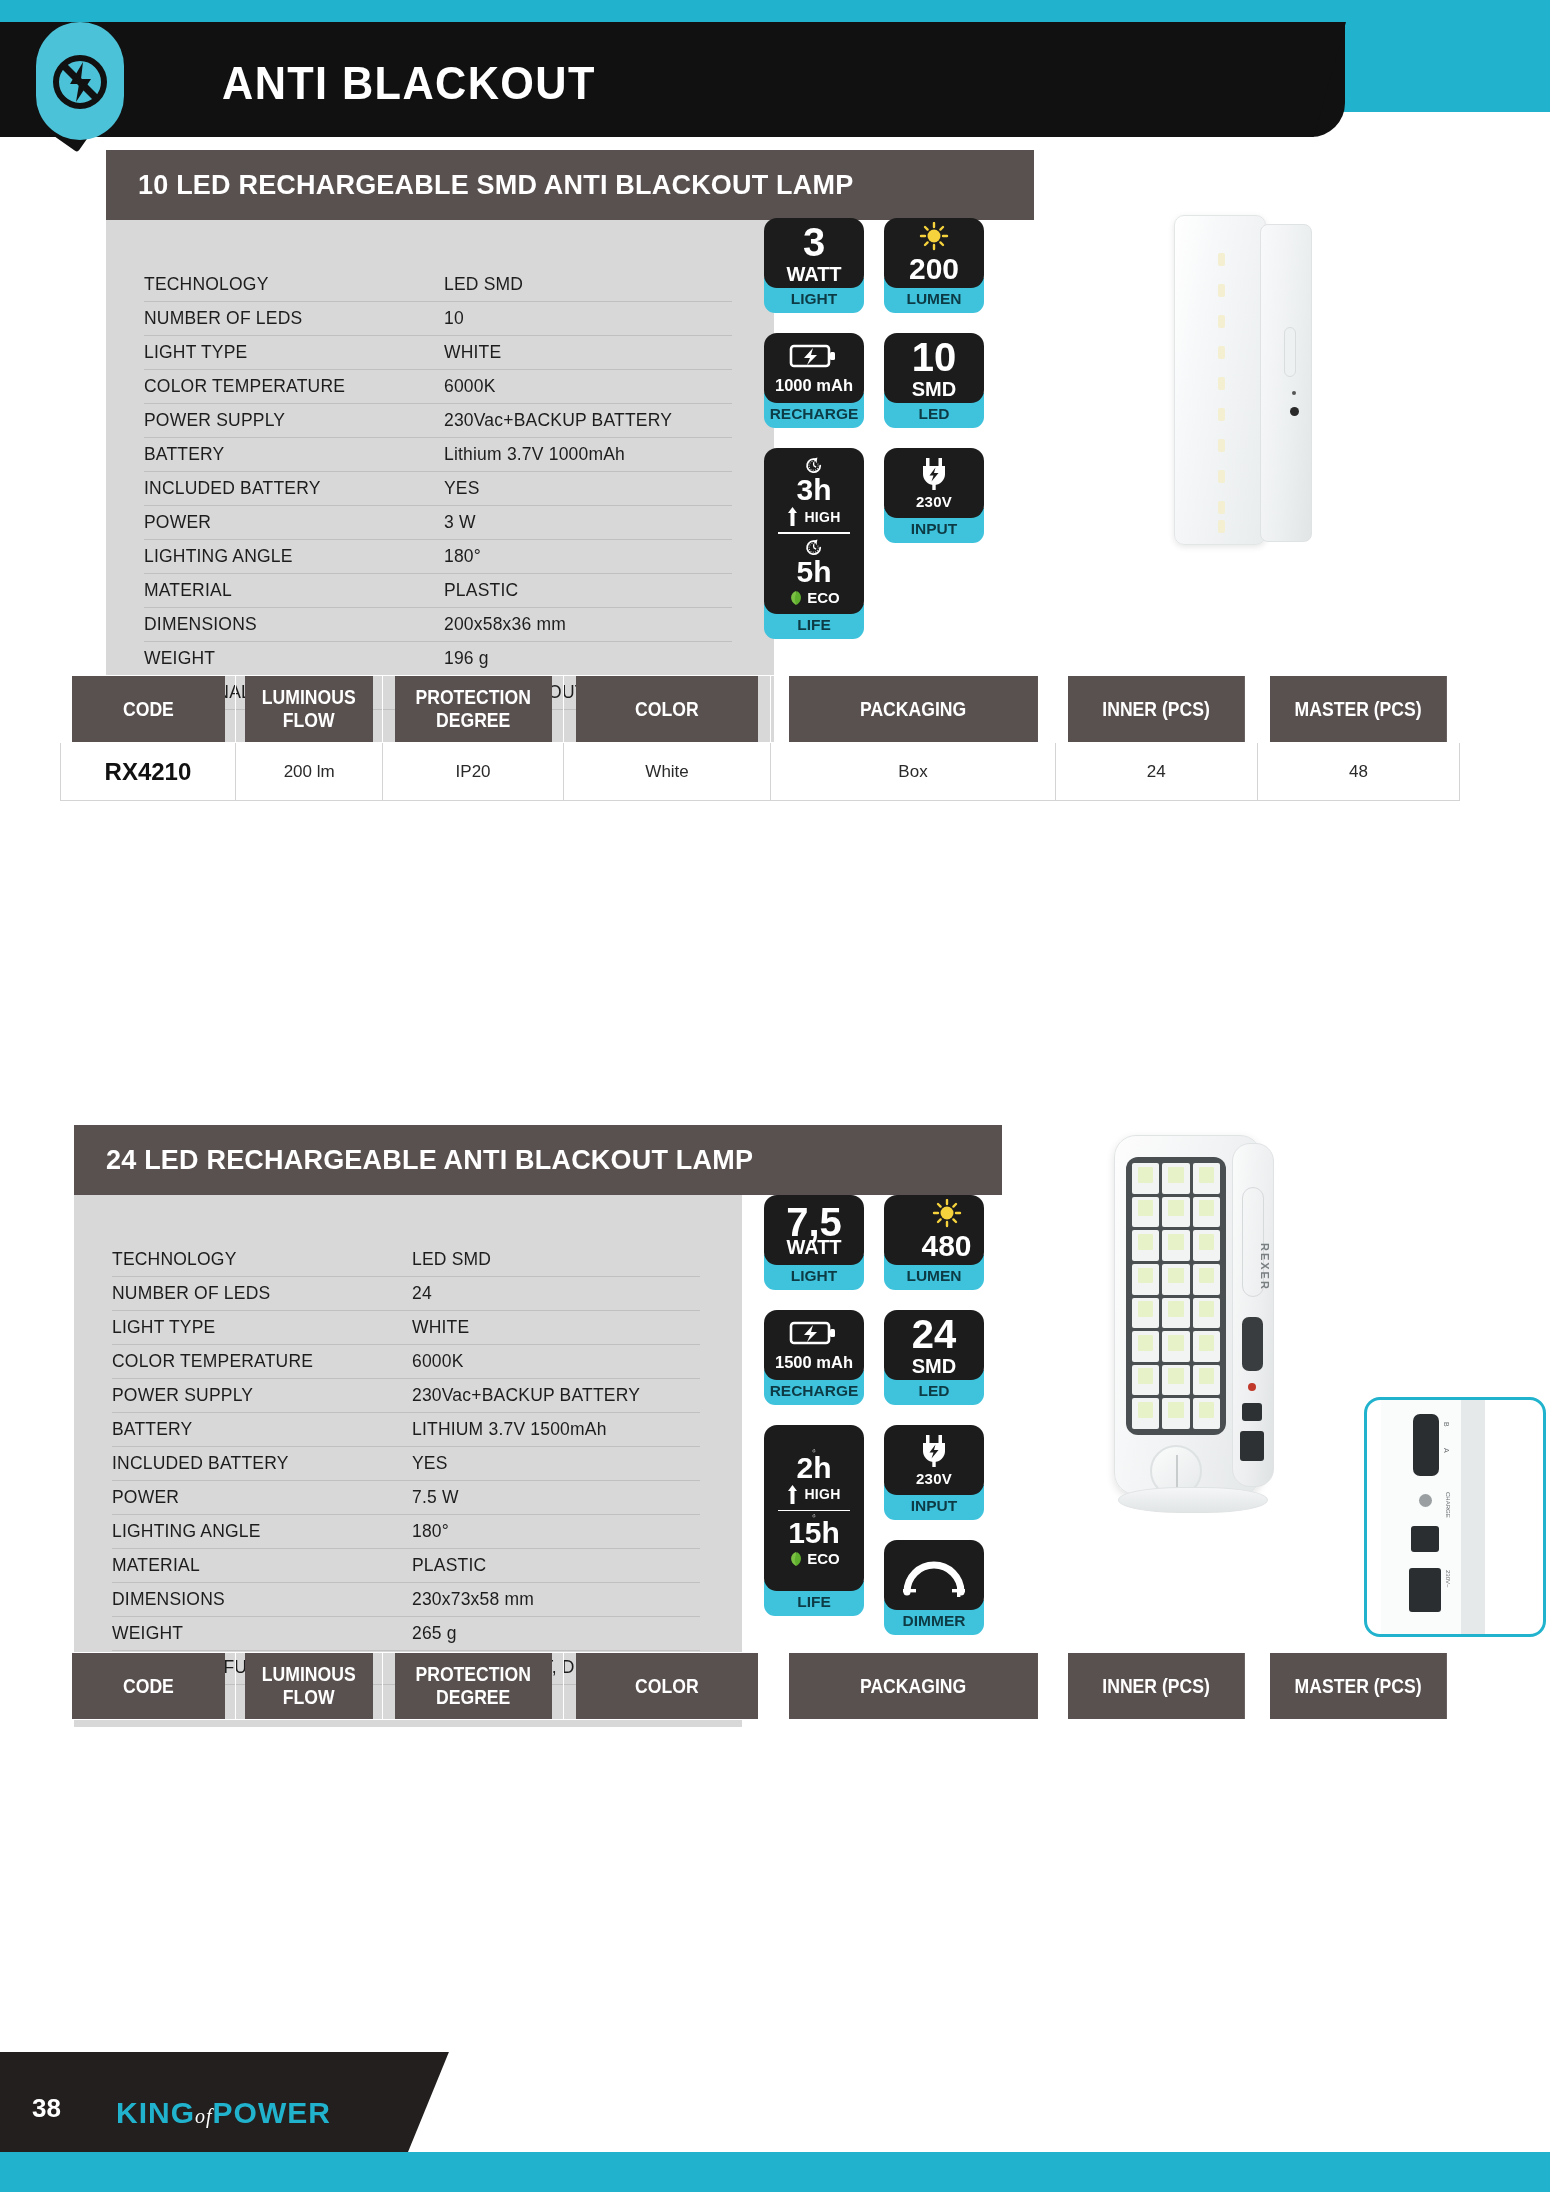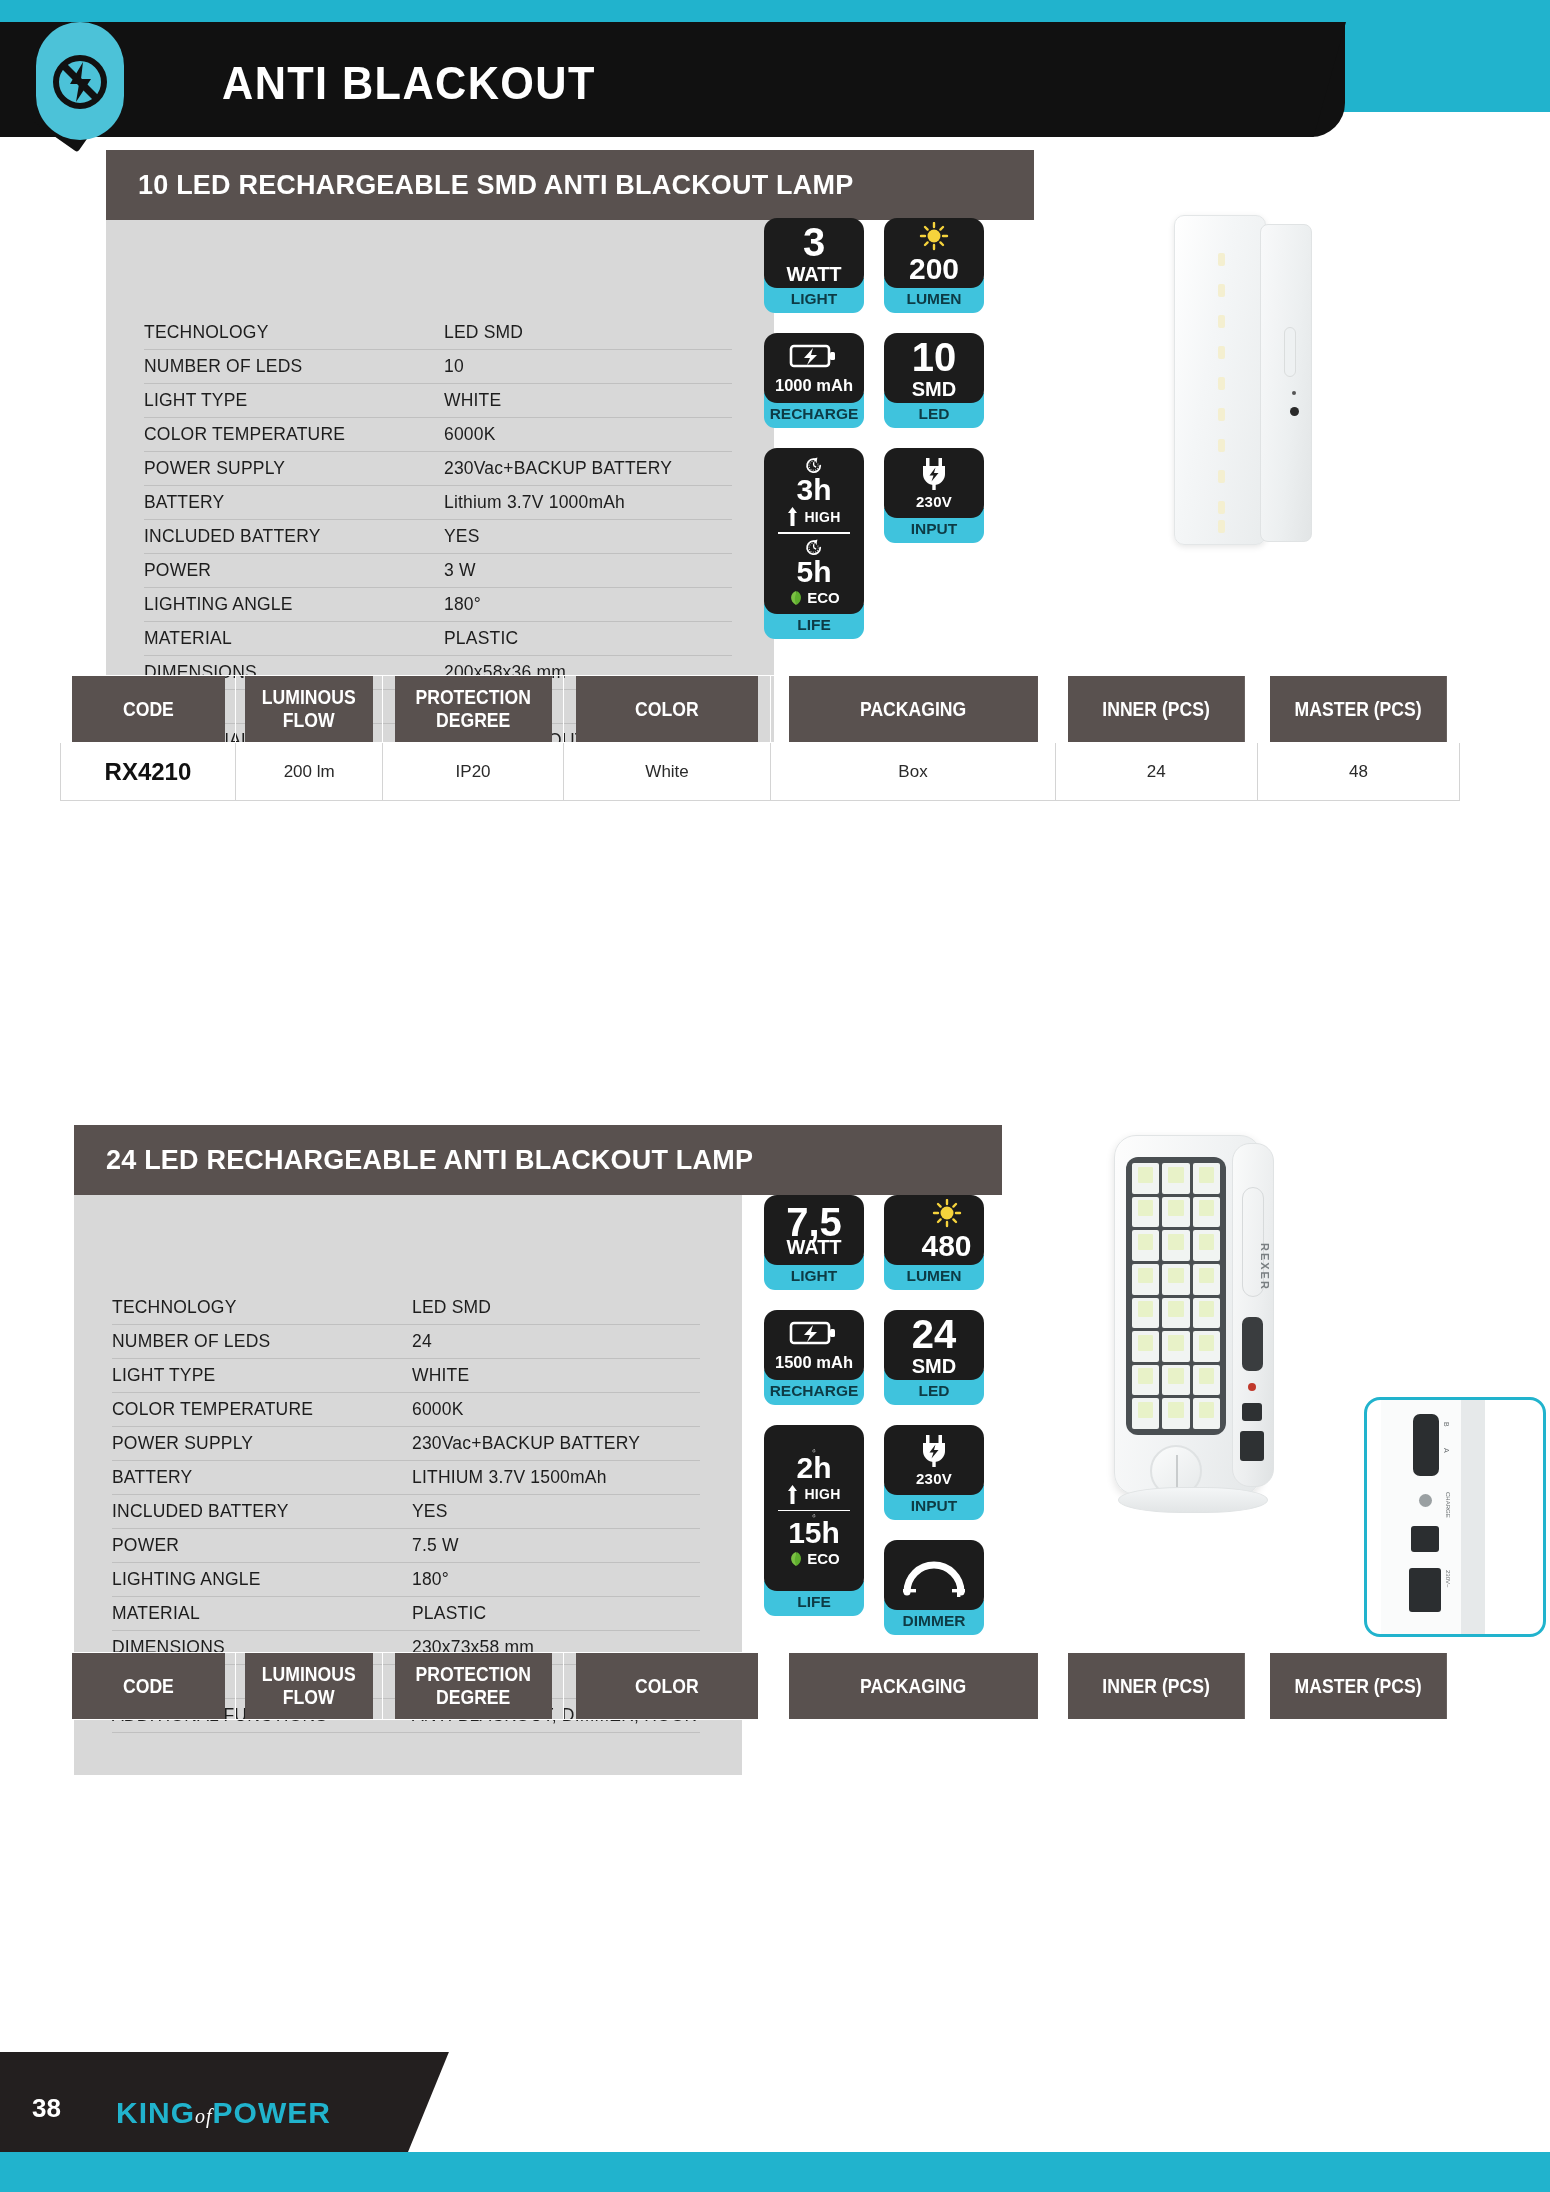--- a/index.html
+++ b/index.html
@@ -57,21 +57,21 @@
     width:928px; height:70px; background:#59514f;
     display:flex; align-items:center;
   }
   .prod-title{
     color:#fff; font-size:27px; font-weight:bold; padding-left:32px;
     letter-spacing:0.2px;
   }
   .prod-body{
     position:relative; width:668px; background:#d8d8d8; padding:48px 0 42px 0;
   }
-  .spec-table{ width:588px; margin-left:38px; border-collapse:collapse;margin-top:48px; }
+  .spec-table{ width:588px; margin-left:38px; border-collapse:collapse; }
   .spec-table td{
     font-size:17.5px; color:#1d1d1d; padding:6px 0 6px 0;
     border-bottom:1px solid #c0c0c0; vertical-align:top;
     letter-spacing:0.2px;
   }
   .spec-table td.k{ width:300px; }
   .spec-table td.v{ }
 
   
   .badges{ position:absolute; }

